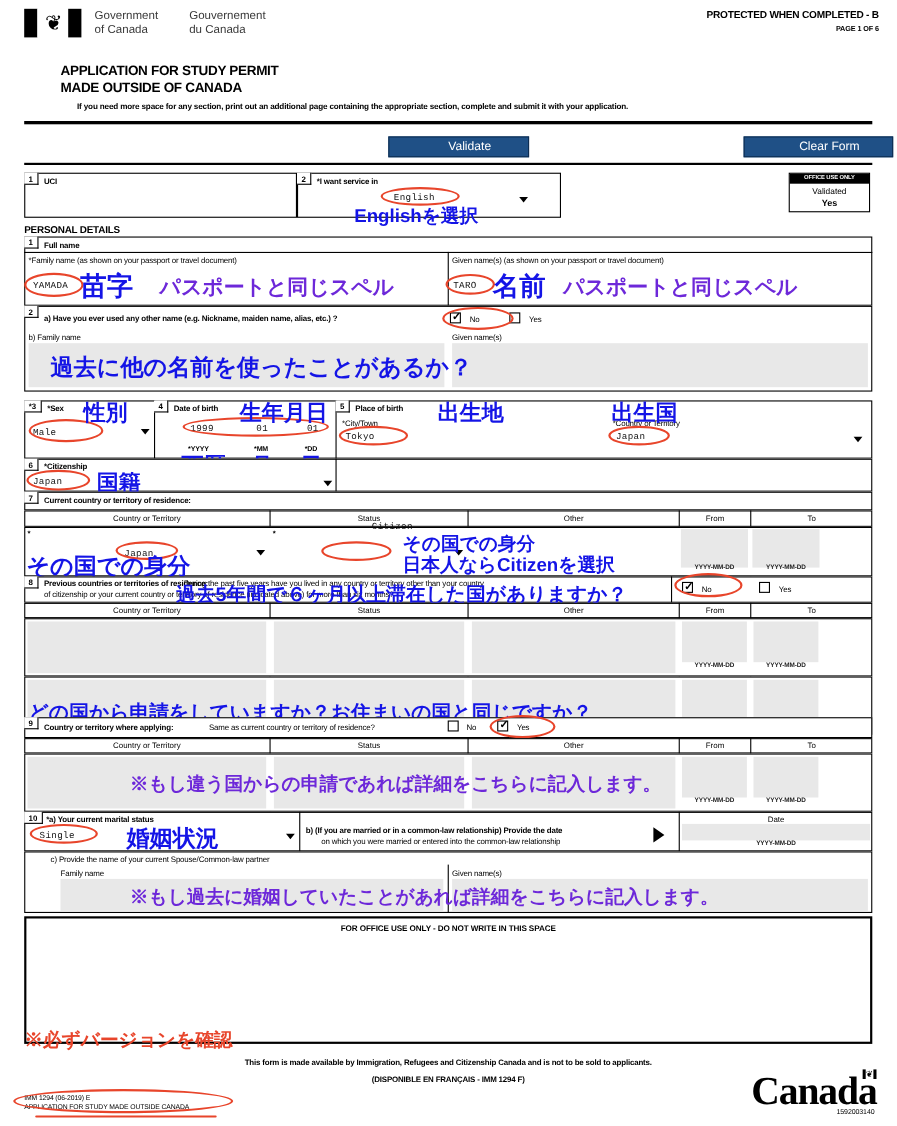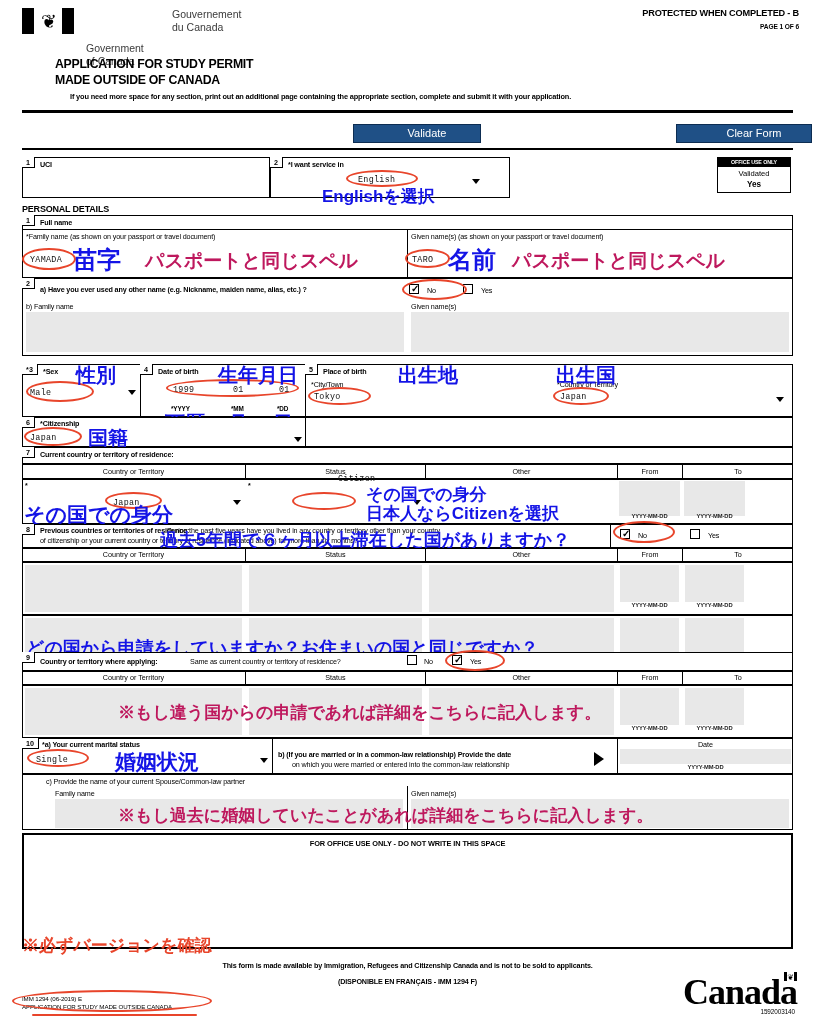--- a/index.html
+++ b/index.html
@@ -15,21 +15,21 @@
   .page{position:relative;width:815px;height:1024px;}
 
   
   .hdr{position:absolute;left:0;top:0;width:815px;height:50px;}
   .flag{position:absolute;left:22px;top:8px;width:52px;height:26px;border:0;}
   .flag .bar{position:absolute;top:0;width:12px;height:26px;background:#000;}
   .flag .bl{left:0}.flag .br{right:0}
   .flag .mid{position:absolute;left:12px;top:0;width:28px;height:26px;background:#fff;}
   .flag .leaf{position:absolute;left:19px;top:4px;font-size:19px;line-height:19px;color:#000;}
   .goc{position:absolute;top:8px;font-size:10.5px;line-height:12.5px;color:#3a3a3a;font-weight:400;}
-  .goc1{left:86px;margin-top:34px;}
+  .goc1{left:86px;}
   .goc2{left:172px;}
   .prot{position:absolute;right:16px;top:8px;text-align:right;font-size:9.2px;font-weight:bold;letter-spacing:-0.2px;}
   .pageof{position:absolute;right:16px;top:23px;text-align:right;font-size:6.6px;font-weight:bold;letter-spacing:-0.1px;}
 
   .title1{position:absolute;left:55px;top:57px;font-size:12.3px;font-weight:bold;letter-spacing:-0.3px;}
   .title2{position:absolute;left:55px;top:73px;font-size:12.3px;font-weight:bold;letter-spacing:-0.3px;}
   .subnote{position:absolute;left:70px;top:92px;font-size:7.4px;font-weight:bold;letter-spacing:-0.15px;}
   .rule{position:absolute;left:22px;top:110px;width:771px;height:3px;background:#000;}
 
   
@@ -62,21 +62,21 @@
          font-size:5.3px;font-weight:bold;text-align:center;line-height:9px;letter-spacing:-0.1px;}
   .ouo-a{position:absolute;left:0;top:11px;width:100%;text-align:center;font-size:7.6px;}
   .ouo-b{position:absolute;left:0;top:22px;width:100%;text-align:center;font-size:8.2px;font-weight:bold;}
 
   
   .sect{position:absolute;font-size:9px;font-weight:bold;letter-spacing:-0.2px;}
 
   
   .ann{position:absolute;font-weight:bold;white-space:nowrap;}
   .ann-blue{color:#1414E6;}
-  .ann-pink{color:#be185d;}
+  .ann-pink{color:#6d28d9;}
   .ann-red{color:#E8452B;}
   .ell{position:absolute;border:2.2px solid #E8452B;border-radius:50%;box-sizing:border-box;background:transparent;}
   .uline{position:absolute;height:2.2px;background:#E8452B;border-radius:2px;}
 
   
   .bigbox{position:absolute;left:22px;top:833px;width:771px;height:116px;border:2px solid #000;box-sizing:border-box;background:#fff;}
   .bigbox-t{position:absolute;left:0;top:4px;width:100%;text-align:center;font-size:7.4px;font-weight:bold;letter-spacing:-0.1px;}
 
   .foot-c{position:absolute;left:0;width:815px;text-align:center;font-size:7.2px;font-weight:bold;letter-spacing:-0.15px;}
   .foot-l{position:absolute;left:22px;font-size:6.2px;letter-spacing:-0.1px;line-height:7.5px;}
@@ -159,20 +159,21 @@
   <div class="lbl" style="left:40px;top:285px;">a) Have you ever used any other name (e.g. Nickname, maiden name, alias, etc.) ?</div>
   <div class="cb on" style="left:409px;top:284px;"></div>
   <div class="lbl-n" style="left:427px;top:286px;">No</div>
   <div class="cb" style="left:463px;top:284px;"></div>
   <div class="lbl-n" style="left:481px;top:286px;">Yes</div>
   <div class="ell" style="left:402px;top:279px;width:65px;height:21px;"></div>
   <div class="lbl-n" style="left:26px;top:302px;">b) Family name</div>
   <div class="lbl-n" style="left:411px;top:302px;">Given name(s)</div>
   <div class="fld" style="left:26px;top:312px;width:378px;height:40px;"></div>
   <div class="fld" style="left:411px;top:312px;width:378px;height:40px;"></div>
+  <div class="ann ann-blue" style="left:46px;top:320px;font-size:21px;">過去に他の名前を使ったことがあるか？</div>
 
   <div class="bx" style="left:22px;top:364px;width:771px;height:53px;"></div>
   <div class="vl" style="left:140px;top:364px;width:1px;height:53px;"></div>
   <div class="vl" style="left:305px;top:364px;width:1px;height:53px;"></div>
   <div class="num" style="left:22px;top:364px;width:16px;height:11px;">*3</div>
   <div class="lbl" style="left:43px;top:367px;">*Sex</div>
   <div class="val" style="left:30px;top:388px;">Male</div>
   <div class="caret" style="left:128px;top:390px;"></div>
   <div class="ell" style="left:26px;top:381px;width:68px;height:21px;"></div>
   <div class="ann ann-blue" style="left:76px;top:362px;font-size:20px;">性別</div>

